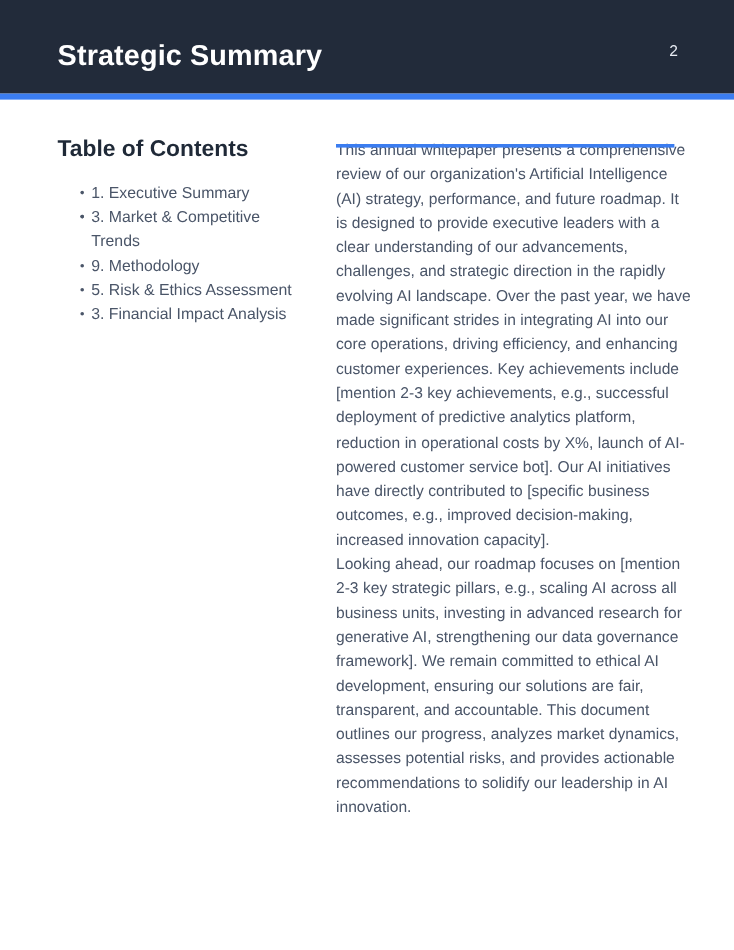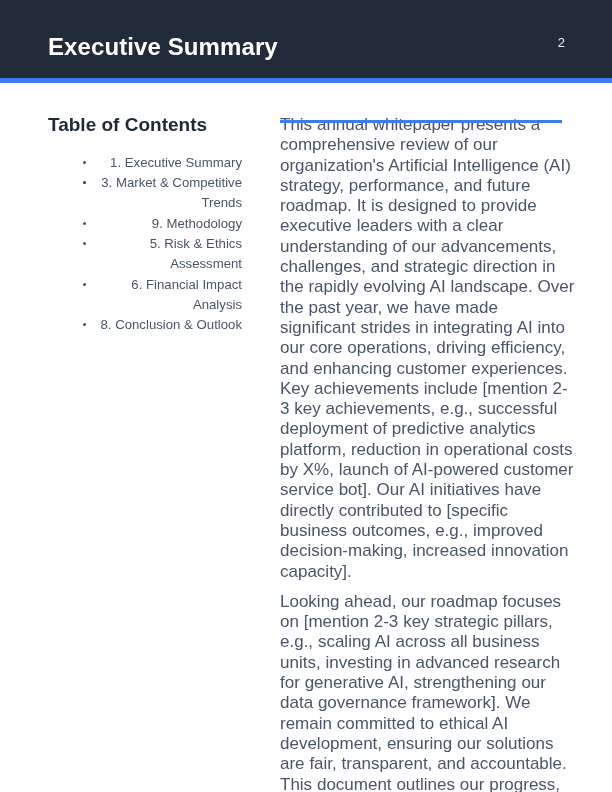--- a/index.html
+++ b/index.html
@@ -77,23 +77,22 @@
   }
   .toc-heading {
     font-size: 19px;
     font-weight: bold;
     color: #1f2937;
     margin: 0 0 14px 0;
     line-height: 1.2;
   }
   .toc-list {
     list-style: none;
-    margin: 16px;
+    margin: 0;
     padding: 0;
-    text-align: right;
   }
   .toc-item {
     position: relative;
     padding-left: 28px;
     font-size: 13.2px;
     line-height: 20.3px;
     color: #4a5568;
     margin: 0 0 0 0;
   }
   .toc-bullet {
@@ -118,38 +117,38 @@
     left: 0;
     top: 5px;
     width: 282px;
     height: 3px;
     background: #3b7df0;
     z-index: 2;
   }
   .body-text {
     position: relative;
     z-index: 1;
-    font-size: 17px;
+    font-size: 13px;
     line-height: 20.3px;
     color: #4a5568;
     margin: 0;
     text-align: left;
     word-spacing: 0.1px;
   }
   .body-text + .body-text {
-    margin-top: 10px;
+    margin-top: 0;
   }
 </style>
 </head>
 <body>
 
 <div class="page">
 
   <div class="page-header">
-    <div class="page-header-title">Executive Summary</div>
+    <div class="page-header-title">Strategic Summary</div>
     <div class="page-header-number">2</div>
   </div>
   <div class="header-accent-bar"></div>
 
   <div class="content">
 
     <div class="toc-column">
       <div class="toc-heading">Table of Contents</div>
       <ul class="toc-list">
         <li class="toc-item">
@@ -166,25 +165,21 @@
         <li class="toc-item">
           <span class="toc-bullet"></span>
           <span>9. Methodology</span>
         </li>
         <li class="toc-item">
           <span class="toc-bullet"></span>
           <span>5. Risk &amp; Ethics Assessment</span>
         </li>
         <li class="toc-item">
           <span class="toc-bullet"></span>
-          <span>6. Financial Impact Analysis</span>
-        </li>
-        <li class="toc-item">
-          <span class="toc-bullet"></span>
-          <span>8. Conclusion &amp; Outlook</span>
+          <span>3. Financial Impact Analysis</span>
         </li>
       </ul>
     </div>
 
     <div class="body-column">
       <div class="body-rule"></div>
       <p class="body-text">This annual whitepaper presents a comprehensive review of our organization's Artificial Intelligence (AI) strategy, performance, and future roadmap. It is designed to provide executive leaders with a clear understanding of our advancements, challenges, and strategic direction in the rapidly evolving AI landscape. Over the past year, we have made significant strides in integrating AI into our core operations, driving efficiency, and enhancing customer experiences. Key achievements include [mention 2-3 key achievements, e.g., successful deployment of predictive analytics platform, reduction in operational costs by X%, launch of AI-powered customer service bot]. Our AI initiatives have directly contributed to [specific business outcomes, e.g., improved decision-making, increased innovation capacity].</p>
       <p class="body-text">Looking ahead, our roadmap focuses on [mention 2-3 key strategic pillars, e.g., scaling AI across all business units, investing in advanced research for generative AI, strengthening our data governance framework]. We remain committed to ethical AI development, ensuring our solutions are fair, transparent, and accountable. This document outlines our progress, analyzes market dynamics, assesses potential risks, and provides actionable recommendations to solidify our leadership in AI innovation.</p>
     </div>
 

